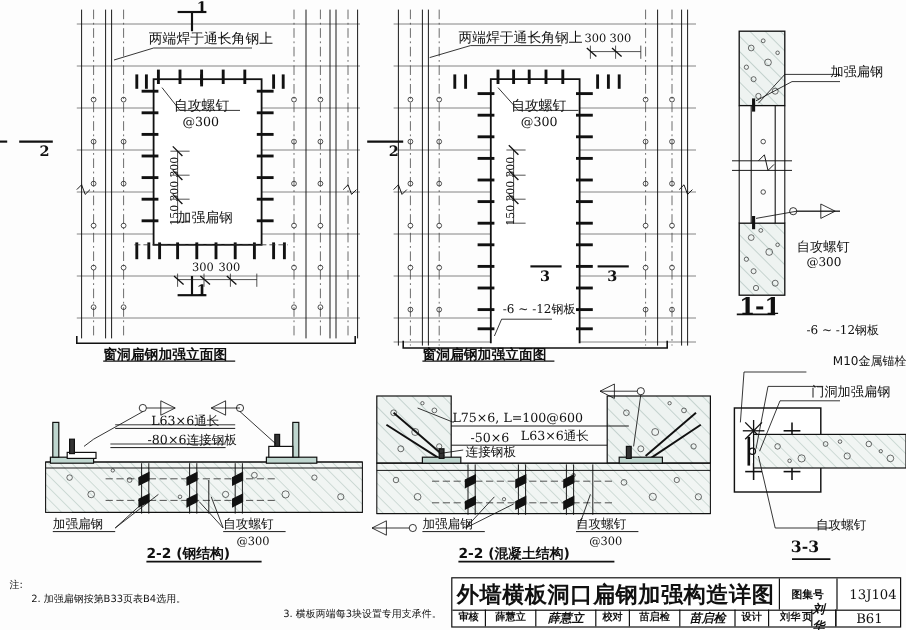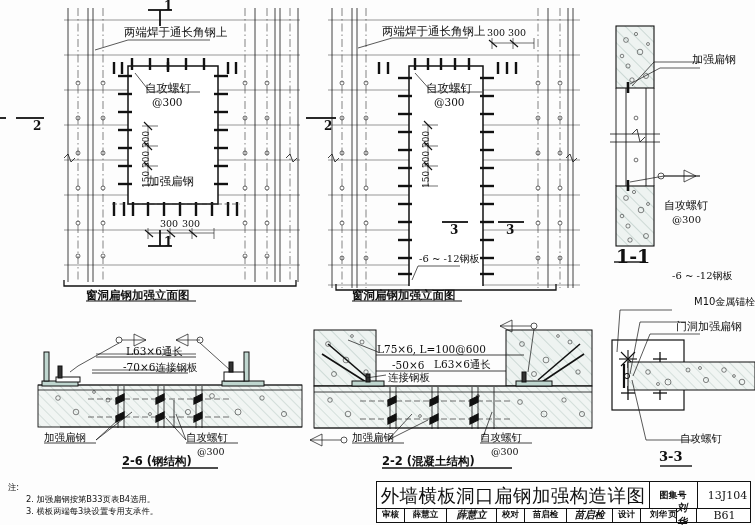--- a/index.html
+++ b/index.html
@@ -13,21 +13,21 @@
   .lbl{position:absolute;white-space:nowrap;line-height:1;color:#101010;}
   .cn{font-family:"DejaVu Sans","Liberation Sans",sans-serif;font-weight:400;}
   .num{font-family:"DejaVu Serif","Liberation Serif",serif;}
   .cap{font-weight:700;font-size:11.5px;}
   .vert{transform-origin:0 0;}
   
   .tb{position:absolute;left:376px;top:481px;width:375px;height:42px;border:1.6px solid #111;box-sizing:border-box;background:#fff;}
   .tb .row1{position:absolute;left:0;top:0;right:0;height:26px;border-bottom:1.1px solid #111;}
   .tb .row2{position:absolute;left:0;top:26px;right:0;bottom:0;}
   .tbtitle{position:absolute;left:0;top:0;width:272px;height:100%;display:flex;align-items:center;justify-content:center;
-           font-weight:400;font-size:18.5px;letter-spacing:.4px;border-right:1.1px solid #111;}
+           font-weight:700;font-size:18.5px;letter-spacing:.4px;border-right:1.1px solid #111;}
   .tbk{position:absolute;top:0;height:100%;display:flex;align-items:center;justify-content:center;font-size:9px;font-weight:700;border-right:1.1px solid #111;}
   .tbv{position:absolute;top:0;height:100%;display:flex;align-items:center;justify-content:center;font-size:11px;font-family:"DejaVu Serif","Liberation Serif",serif;}
   .cell{position:absolute;top:0;height:100%;display:flex;align-items:center;justify-content:center;font-size:8.5px;font-weight:700;border-right:1.1px solid #111;box-sizing:border-box;}
   .sig{font-family:"DejaVu Serif","Liberation Serif",serif;font-weight:700;font-style:italic;font-size:10px;}
   .notes{position:absolute;left:8px;top:481px;width:360px;font-size:8.3px;line-height:1.45;color:#111;}
   .notes div{white-space:nowrap;}
 </style>
 </head>
 <body>
 
@@ -657,41 +657,41 @@
 <div class="lbl num" style="left:672px;top:215px;font-size:10px;">@300</div>
 <div class="lbl num" style="left:616px;top:247px;font-size:19px;font-weight:700;">1-1</div>
 
 <div class="lbl num" style="left:672px;top:271px;font-size:10px;">-6 ~ -12钢板</div>
 <div class="lbl cn" style="left:646px;top:297px;font-size:10px;margin-left:48px;">M10金属锚栓2-4个</div>
 <div class="lbl cn" style="left:676px;top:321px;font-size:11px;">门洞加强扁钢</div>
 <div class="lbl cn" style="left:680px;top:433px;font-size:10.5px;">自攻螺钉</div>
 <div class="lbl num" style="left:659px;top:450px;font-size:13px;font-weight:700;">3-3</div>
 
 <div class="lbl num" style="left:126px;top:346px;font-size:10.5px;">L63×6通长</div>
-<div class="lbl num" style="left:123px;top:362px;font-size:10.5px;">-70×6连接钢板</div>
+<div class="lbl num" style="left:123px;top:362px;font-size:10.5px;">-80×6连接钢板</div>
 <div class="lbl cn" style="left:44px;top:432px;font-size:10.5px;">加强扁钢</div>
 <div class="lbl cn" style="left:186px;top:432px;font-size:10.5px;">自攻螺钉</div>
 <div class="lbl num" style="left:197px;top:447px;font-size:9.5px;">@300</div>
-<div class="lbl cap" style="left:122px;top:456px;">2-6 (钢结构)</div>
+<div class="lbl cap" style="left:122px;top:456px;">2-2 (钢结构)</div>
 
 <div class="lbl num" style="left:377px;top:344px;font-size:10.5px;">L75×6, L=100@600</div>
 <div class="lbl num" style="left:392px;top:360px;font-size:10.5px;">-50×6</div>
 <div class="lbl num" style="left:434px;top:359px;font-size:10.5px;">L63×6通长</div>
 <div class="lbl cn" style="left:388px;top:372px;font-size:10.5px;">连接钢板</div>
 <div class="lbl cn" style="left:352px;top:432px;font-size:10.5px;">加强扁钢</div>
 <div class="lbl cn" style="left:480px;top:432px;font-size:10.5px;">自攻螺钉</div>
 <div class="lbl num" style="left:491px;top:447px;font-size:9.5px;">@300</div>
 <div class="lbl cap" style="left:382px;top:456px;">2-2 (混凝土结构)</div>
 
 <div class="notes">
   <div style="display:flex;gap:4px;">
     <span>注:</span>
   </div>
   <div style="padding-left:18px;">2. 加强扁钢按第B33页表B4选用。</div>
-  <div style="padding-left:18px;">3. 横板两端每3块设置专用支承件。</div>
+  <div style="padding-left:18px;text-align:right;">3. 横板两端每3块设置专用支承件。</div>
 </div>
 
 <div class="tb">
   <div class="row1">
     <div class="tbtitle">外墙横板洞口扁钢加强构造详图</div>
     <div class="tbk" style="left:272px;width:48px;text-align:center;">图集号</div>
     <div class="tbv" style="left:323px;width:55px;">13J104</div>
   </div>
   <div class="row2">
     <div class="cell" style="left:0;width:28px;">审核</div>

